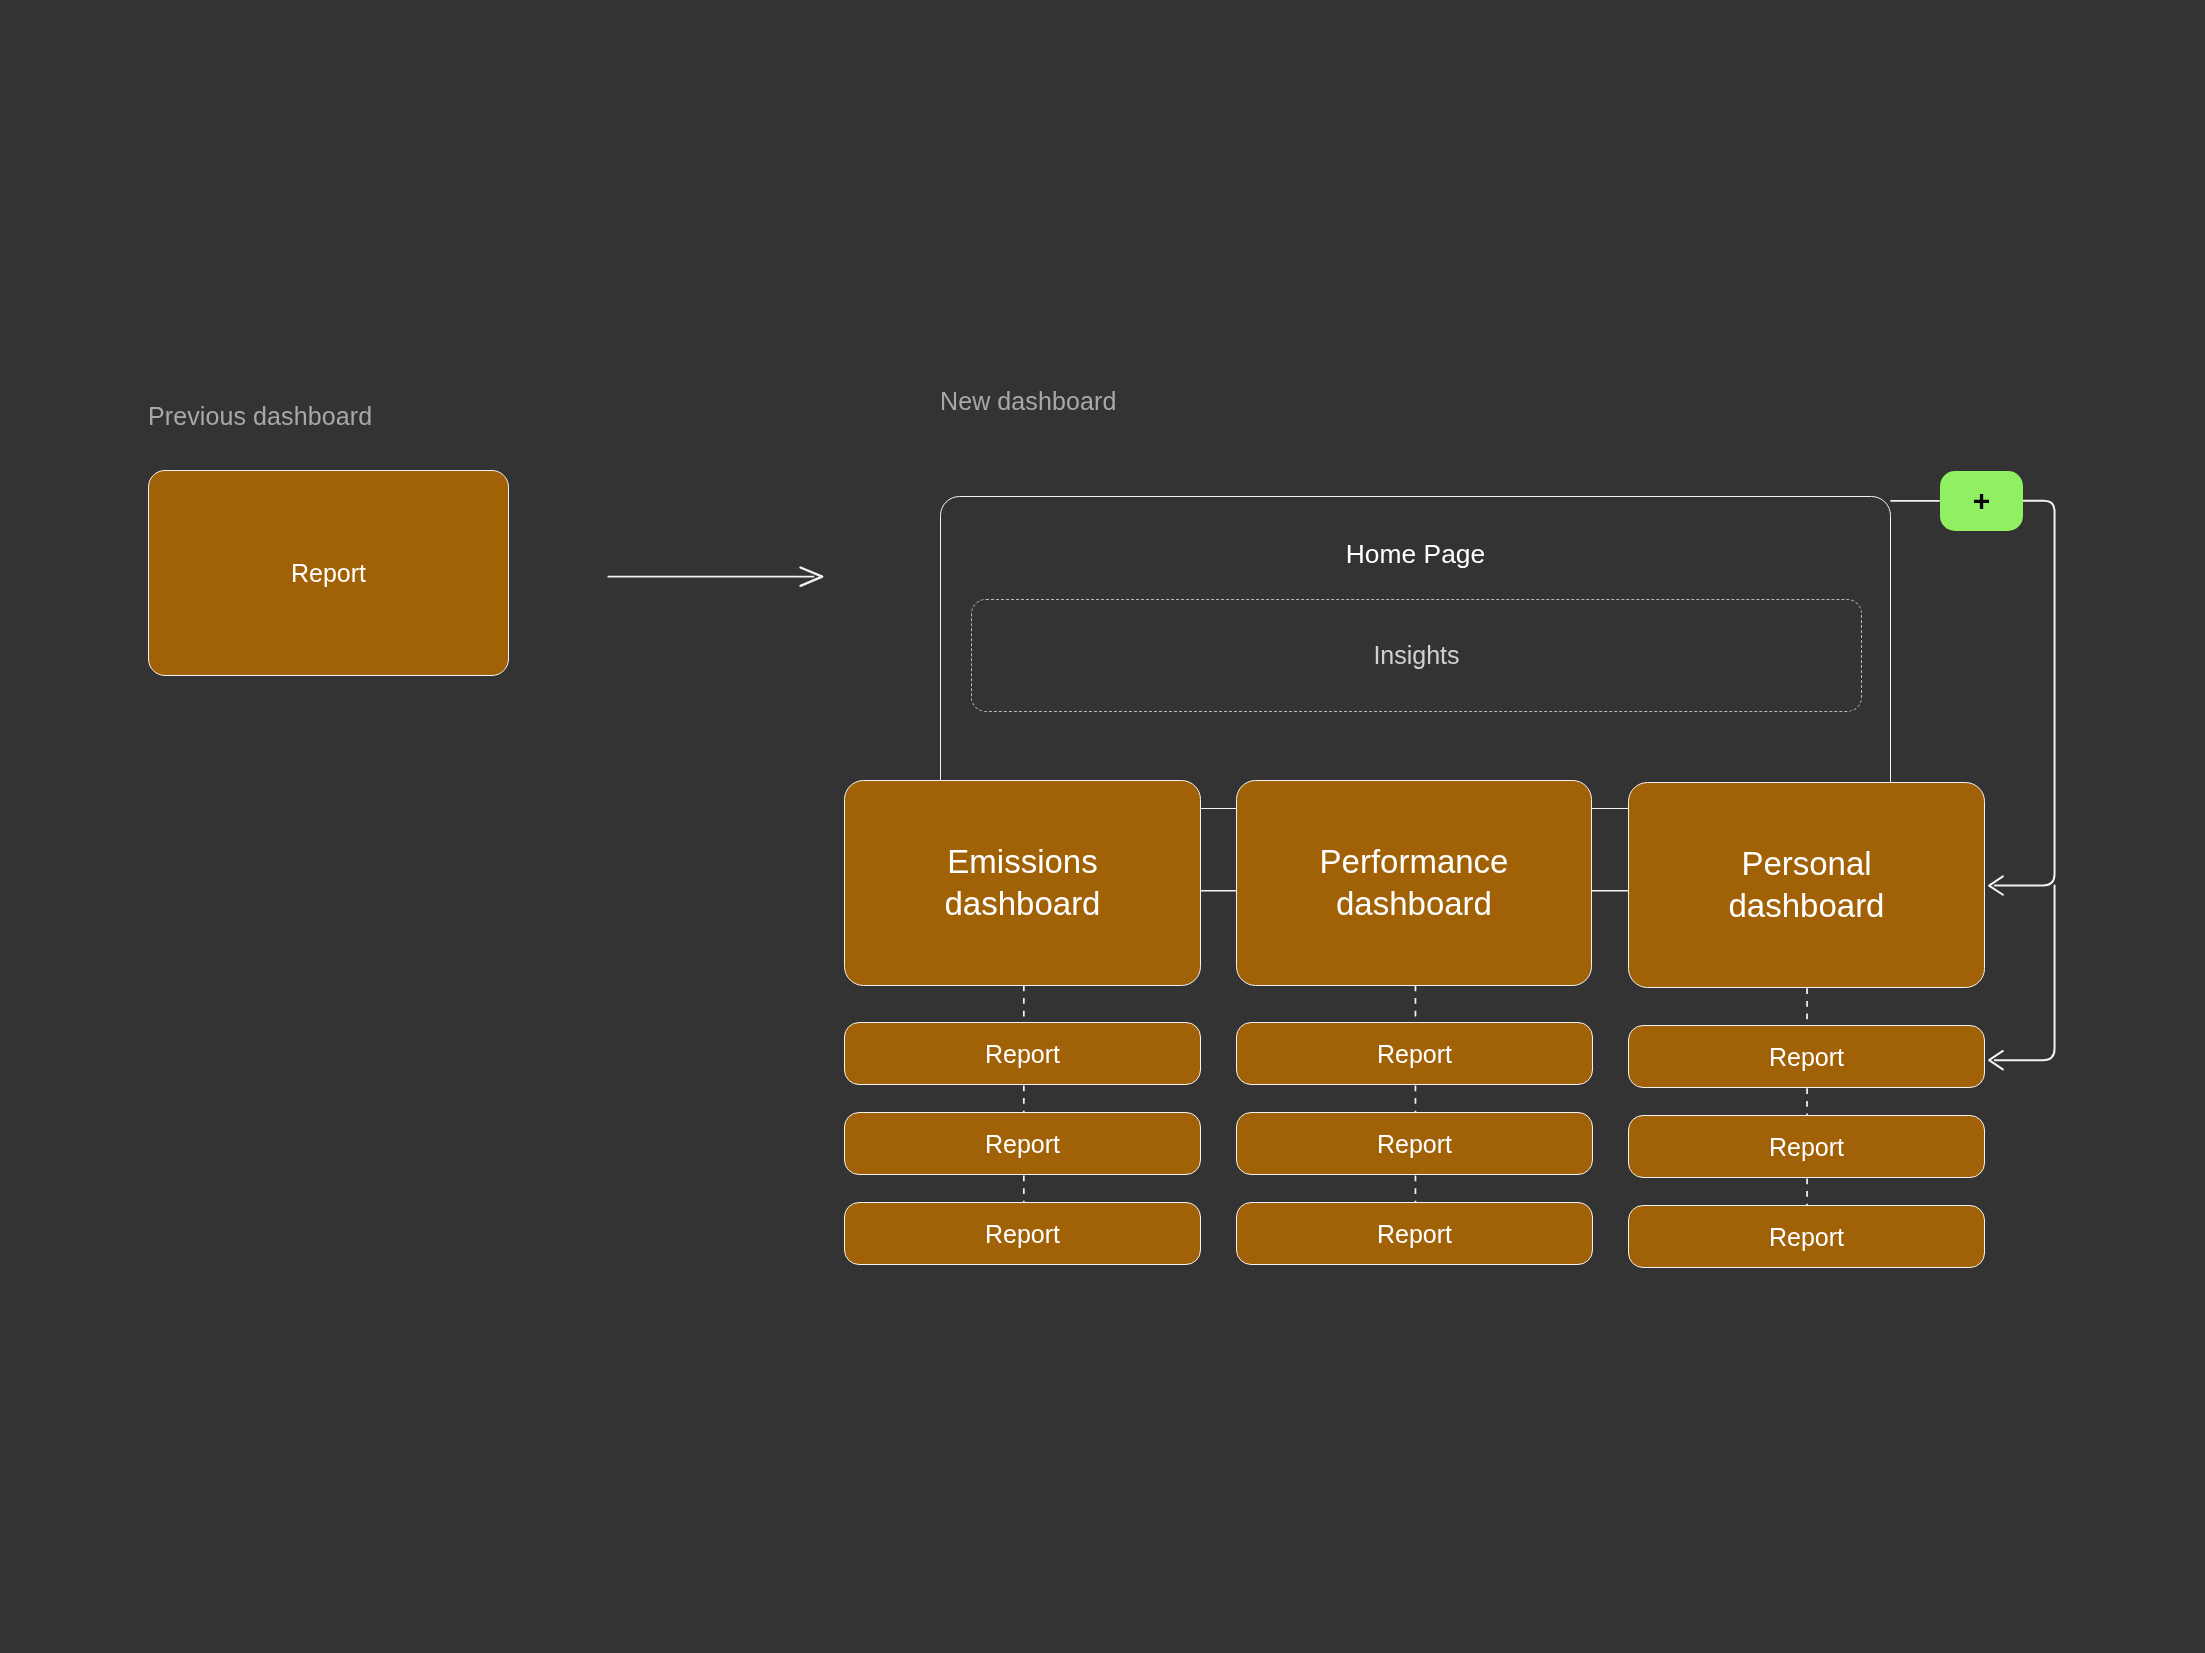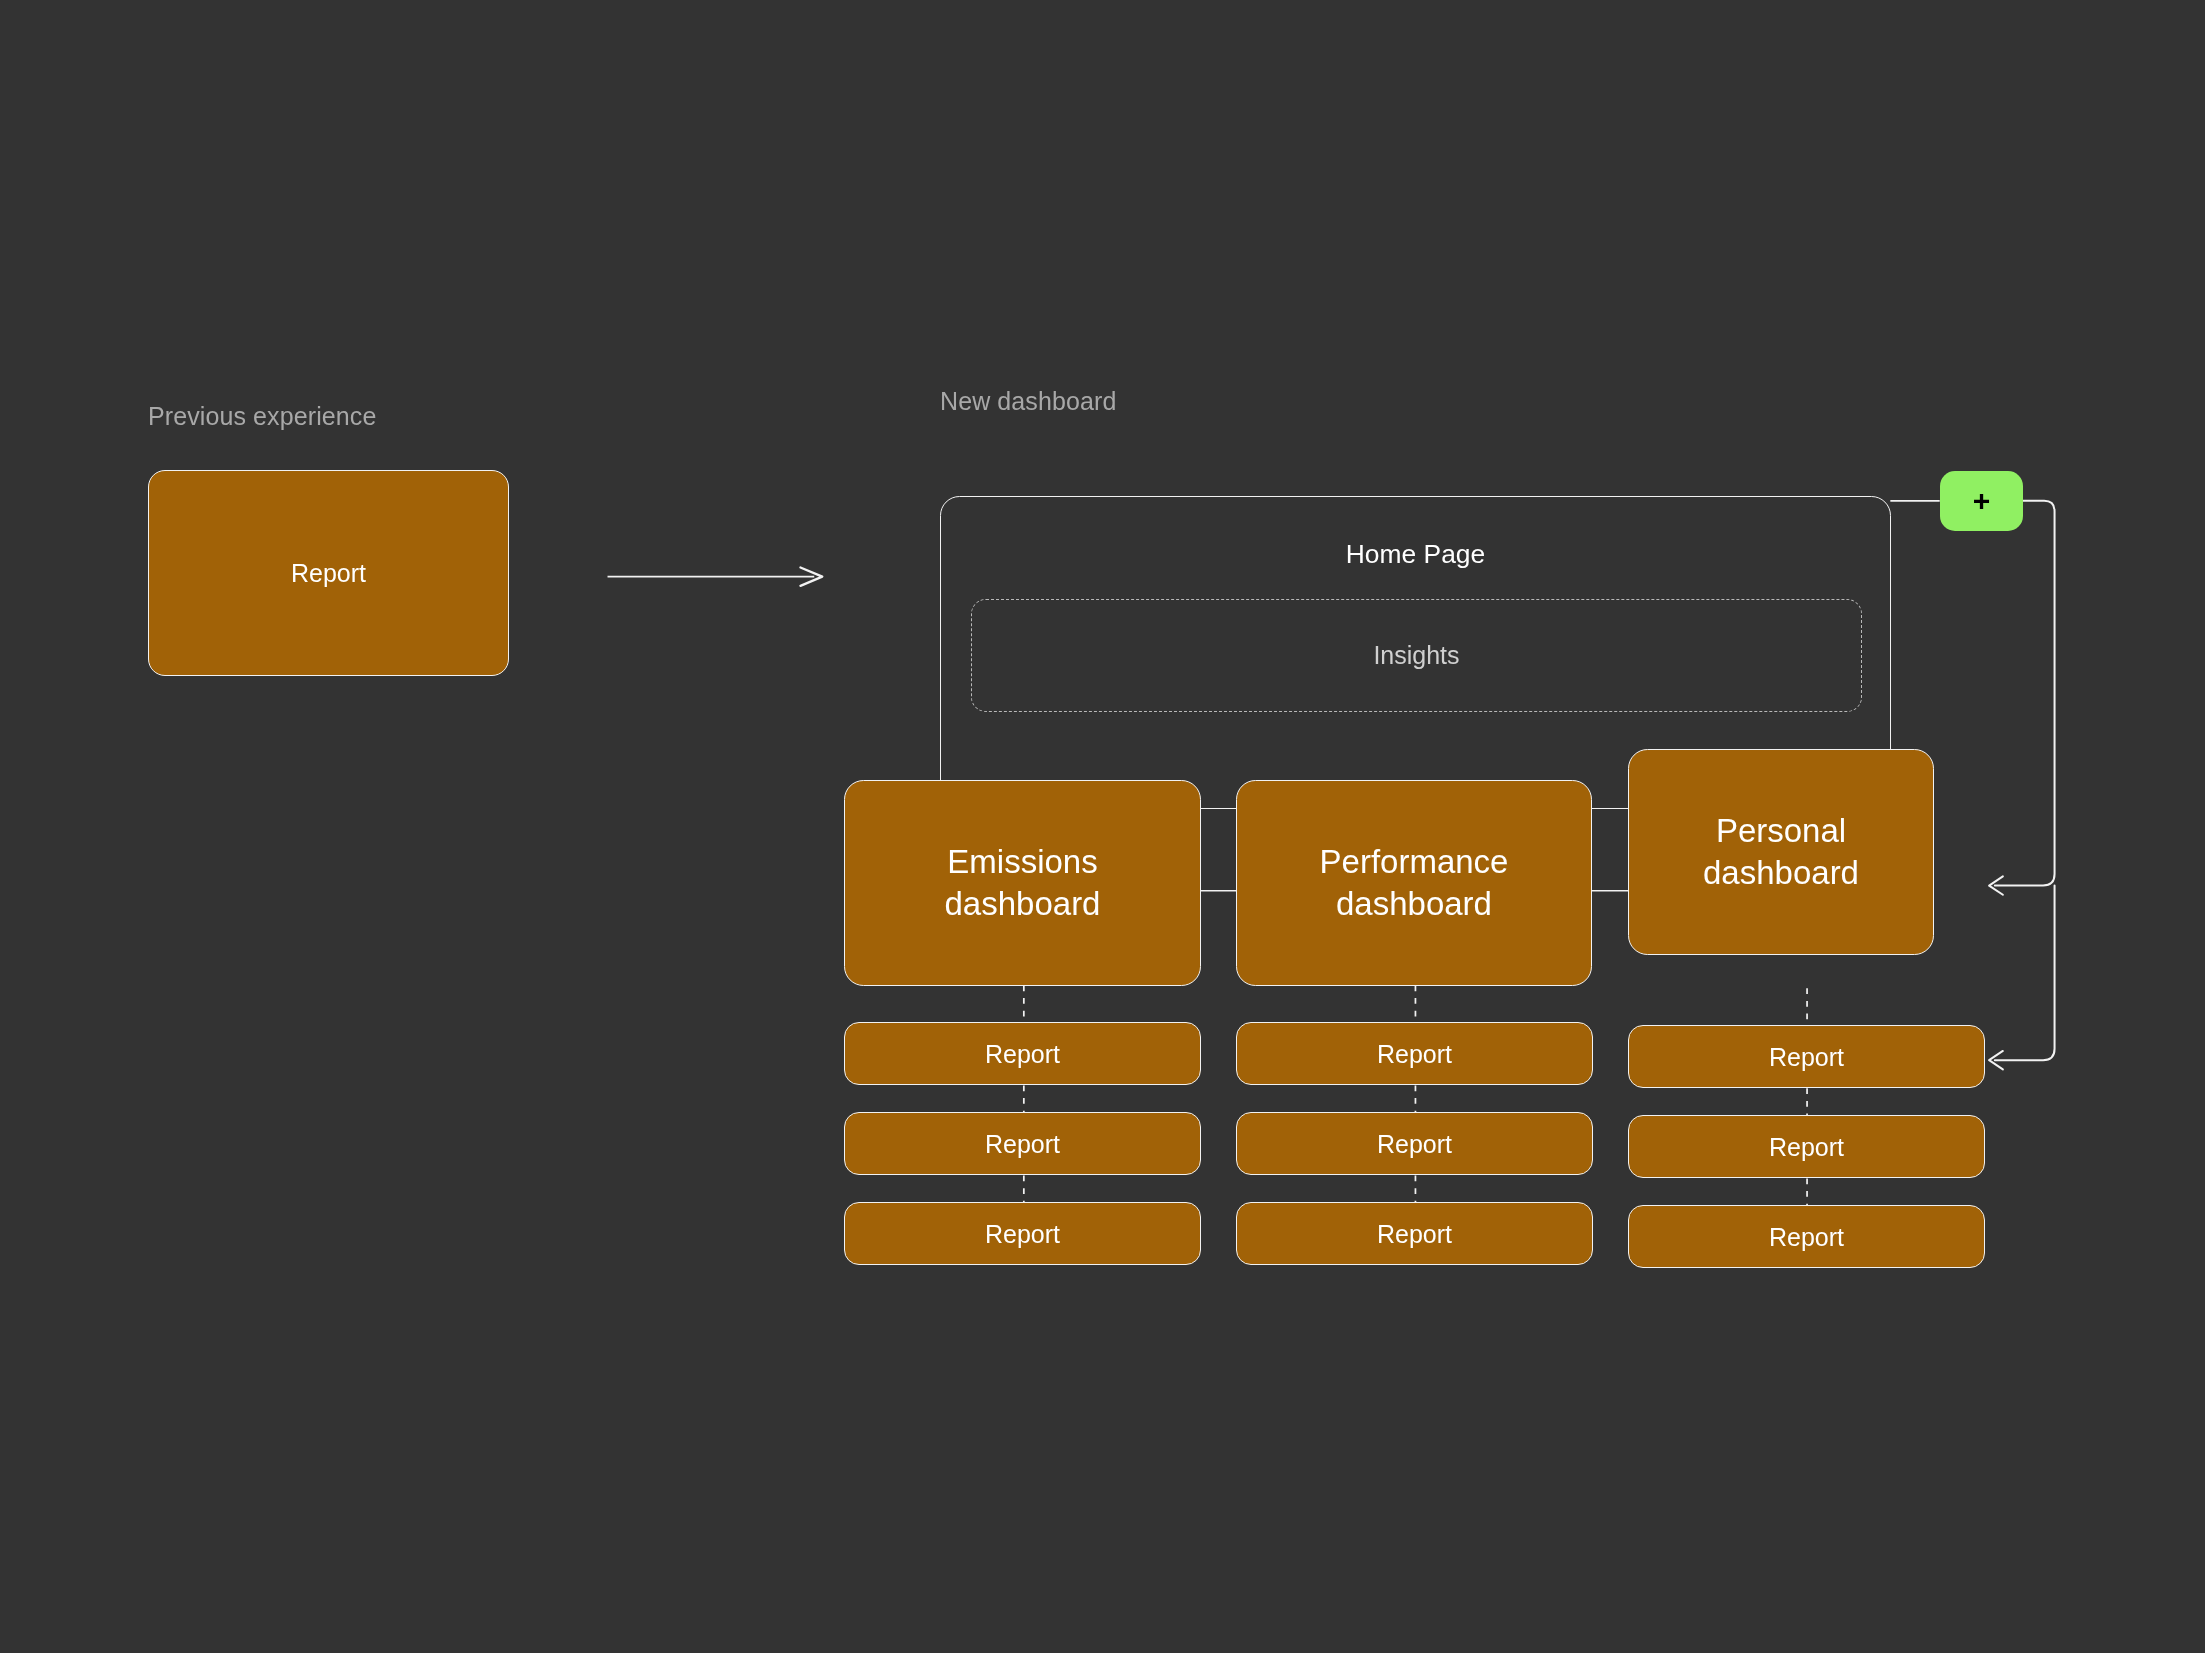--- a/index.html
+++ b/index.html
@@ -96,21 +96,21 @@
 
   
   .dashboard {
     z-index: 3;
     height: 206px;
     border-radius: 19.5px;
     font-size: 33px;
   }
   #dash-emissions   { left: 844px; top: 780px; width: 357px; }
   #dash-performance { left: 1236px; top: 780px; width: 356px; }
-  #dash-personal    { left: 1628px; top: 749px; width: 306px; }
+  #dash-personal    { left: 1628px; top: 782px; width: 357px; }
 
   
   .report {
     z-index: 3;
     height: 63px;
     border-radius: 15px;
     font-size: 25px;
   }
   .col-a { left: 844px; width: 357px; }
   .col-b { left: 1236px; width: 357px; }
@@ -130,21 +130,21 @@
     pointer-events: none;
   }
   #lines-under { z-index: 1; }
   #lines-over  { z-index: 4; }
 </style>
 </head>
 <body>
 
 <div id="canvas">
 
-  <div class="caption" id="cap-prev">Previous experience</div>
+  <div class="caption" id="cap-prev">Previous dashboard</div>
 
   <div class="caption" id="cap-new">New dashboard</div>
 
   <svg id="lines-under" class="line-svg" viewBox="0 0 3840 2880">
     <defs>
       <marker id="arrowR" markerWidth="26" markerHeight="26" refX="20" refY="9" orient="auto" markerUnits="userSpaceOnUse">
         <path d="M 4 1 L 20 9 L 4 17" fill="none" stroke="#f2f2f2" stroke-width="3" stroke-linecap="round" stroke-linejoin="round"></path>
       </marker>
       <marker id="arrowL" markerWidth="30" markerHeight="30" refX="6" refY="11" orient="auto" markerUnits="userSpaceOnUse">
         <path d="M 24 2 L 6 11 L 24 20" fill="none" stroke="#f2f2f2" stroke-width="3.5" stroke-linecap="round" stroke-linejoin="round"></path>

